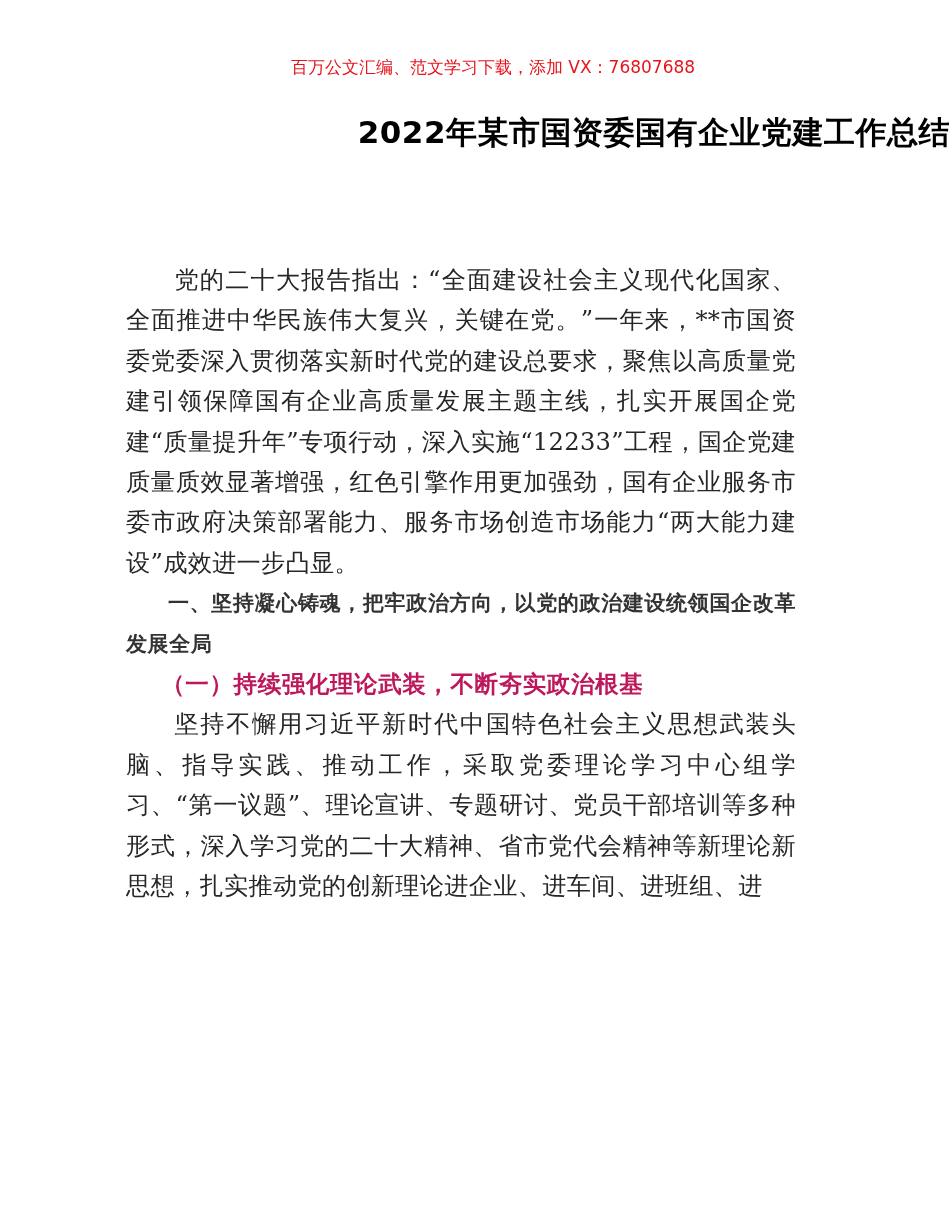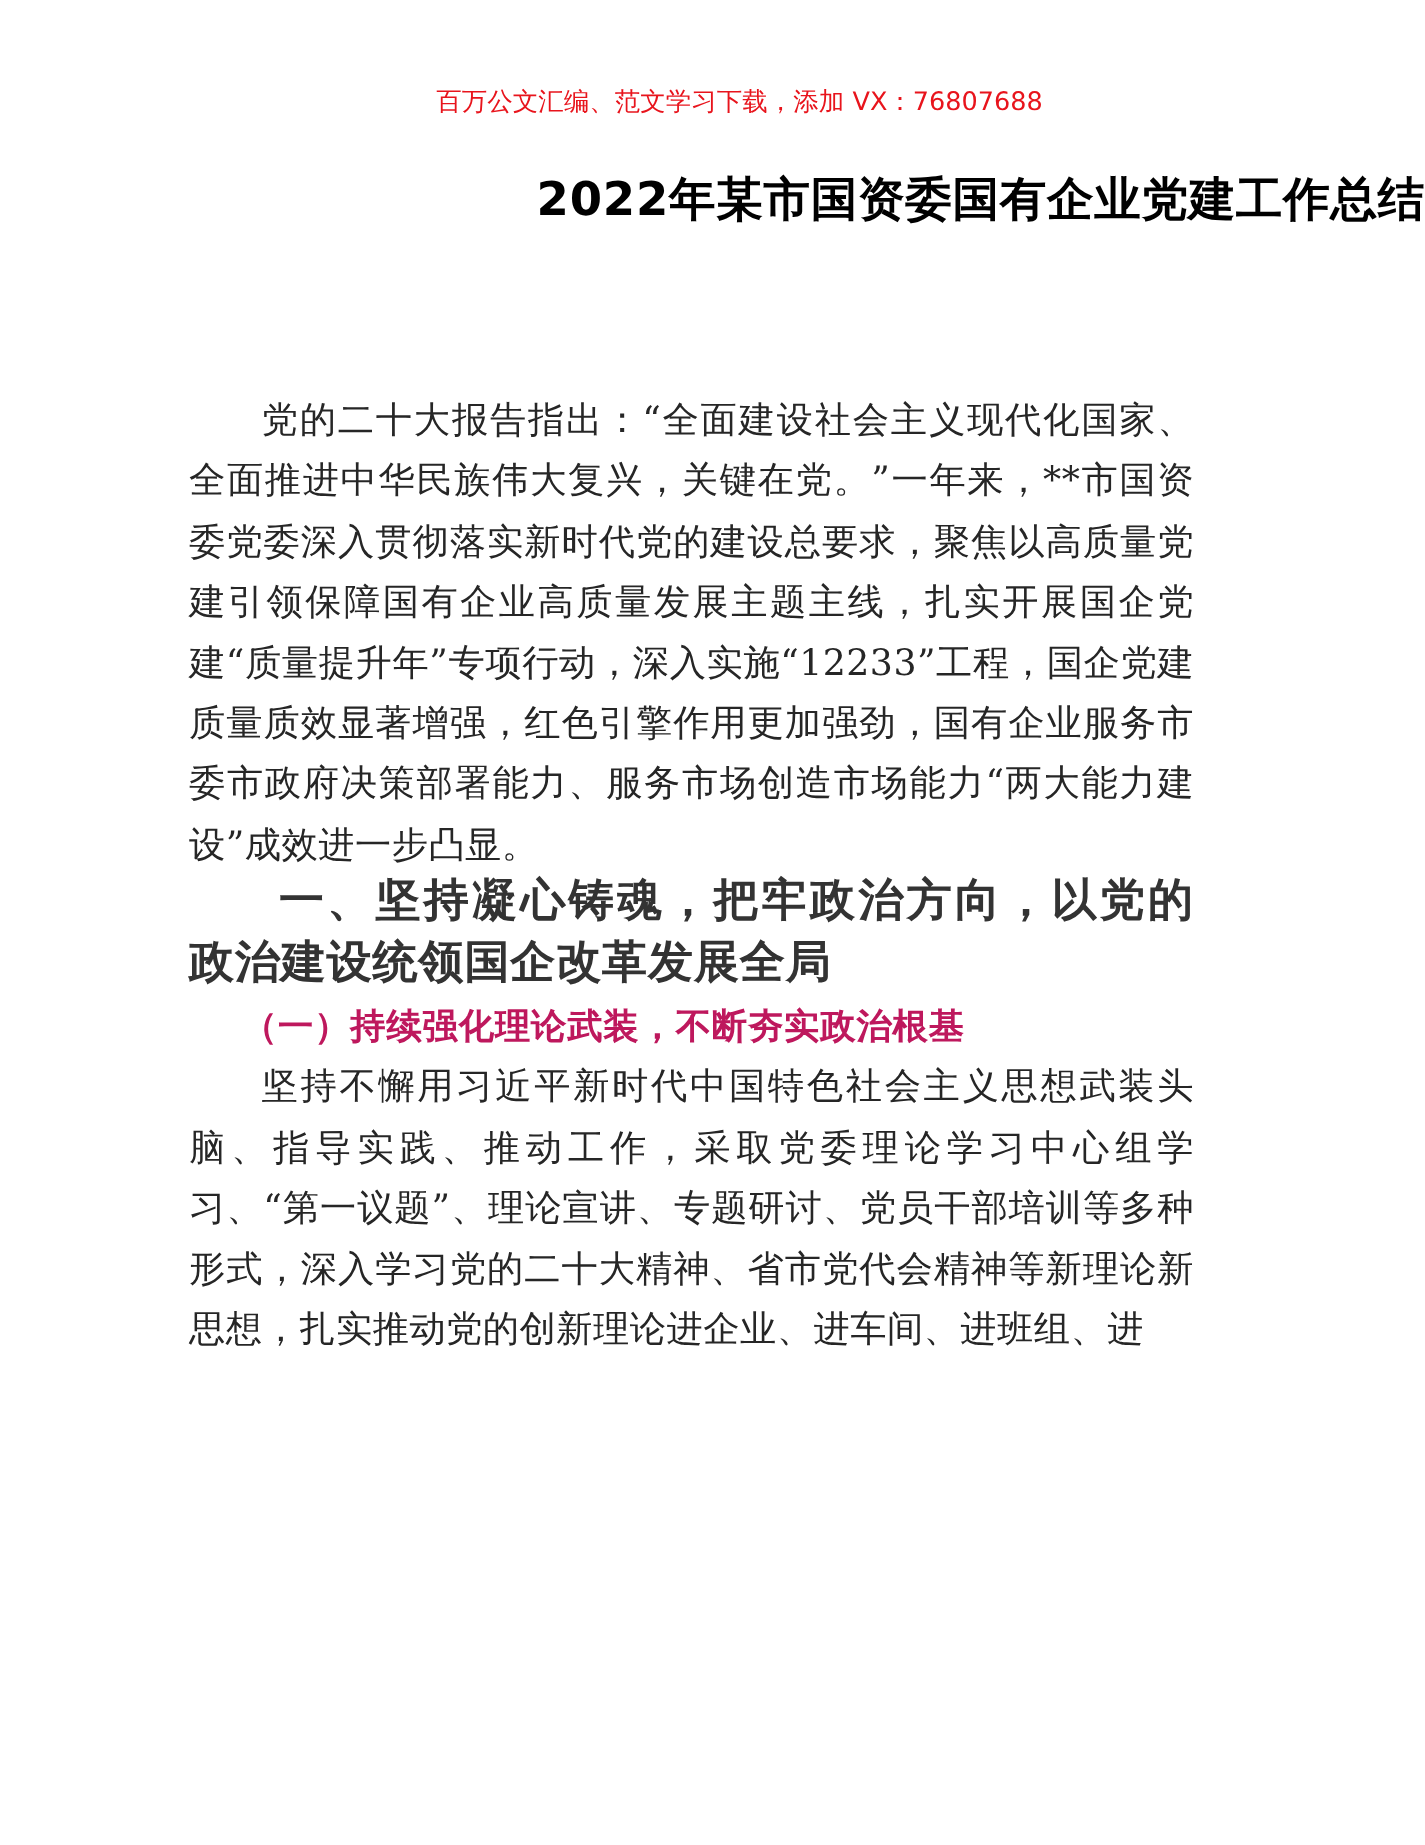--- a/index.html
+++ b/index.html
@@ -50,23 +50,23 @@
       margin: 0;
       font-size: 24.2px;
       line-height: 40.4px;
       text-indent: 2em;
       text-align: justify;
       color: #262626;
       letter-spacing: 0.3px;
     }
     .heading1 {
       margin: 0;
-      font-family: Liberation Mono, monospace;
+      font-family: Liberation Serif, serif;
       font-weight: bold;
-      font-size: 30px;
+      font-size: 21px;
       line-height: 40.4px;
       text-indent: 2em;
       color: #333333;
       text-align: justify;
       letter-spacing: 0.6px;
     }
     .heading2 {
       margin: 0;
       font-family: "DejaVu Sans", "Liberation Sans", sans-serif;
       font-weight: bold;

